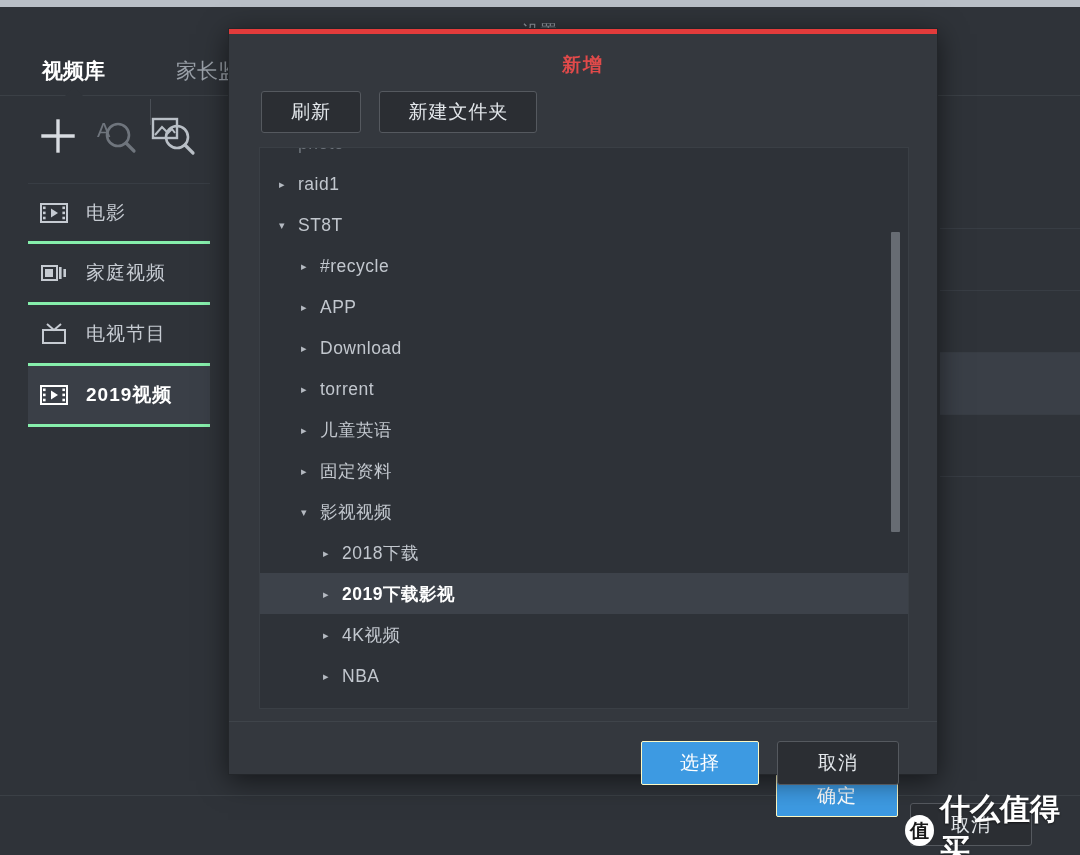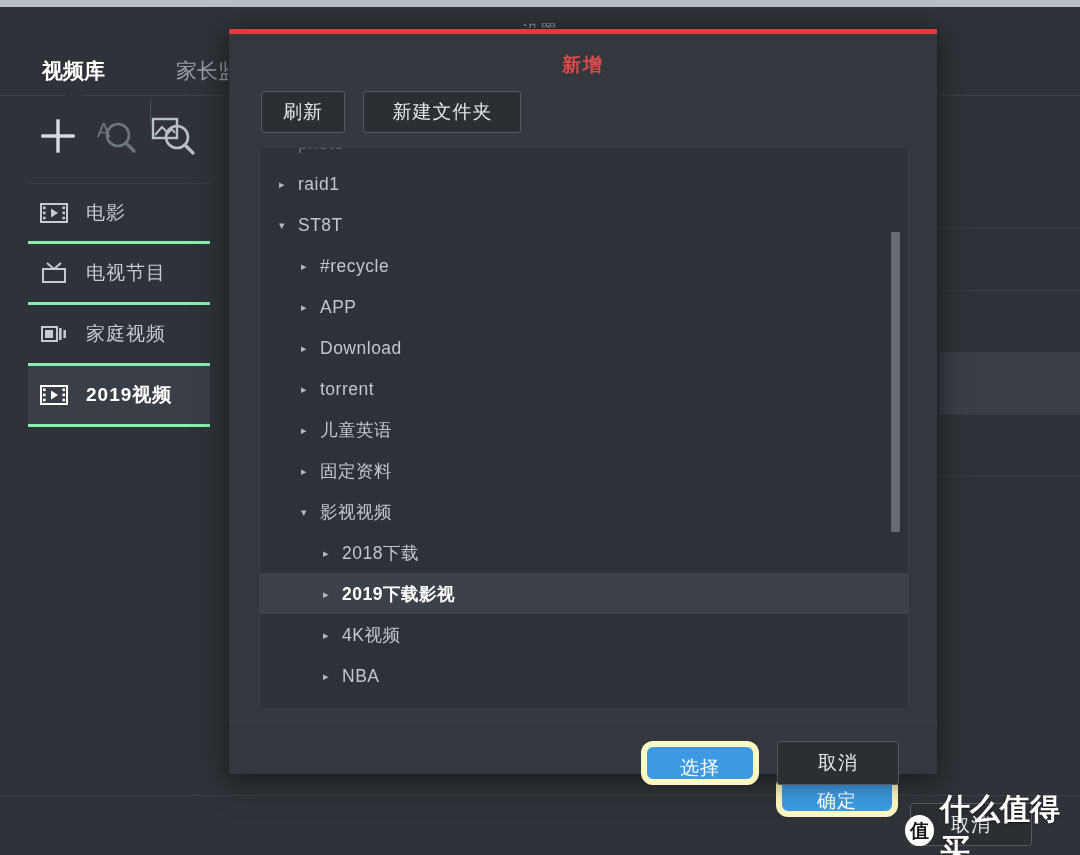--- a/index.html
+++ b/index.html
@@ -58,40 +58,40 @@
   .bg-scroll-track{position:absolute;left:918px;top:152px;width:8px;height:560px;background:#2b2f34;}
 
   
   .main-bottom{position:absolute;left:0;top:788px;width:1080px;height:67px;border-top:1px solid #3b4046;background:#2f3339;}
 
   
   .btn{
     display:inline-block;box-sizing:border-box;text-align:center;
     font-size:19px;letter-spacing:1px;cursor:default;user-select:none;
   }
-  .btn-primary{background:#3d9ae2;color:#ffffff;border:6px solid #fef9c3;border-radius:12px;}
+  .btn-primary{background:#3d9ae2;color:#ffffff;border:1px solid #fef9c3;border-radius:2px;}
   .btn-dark{background:#2b2e33;color:#e4e8ec;border:1px solid #55595f;border-radius:3px;}
 
   .ok-btn{position:absolute;left:776px;top:774px;width:122px;height:43px;line-height:41px;}
   .cancel-btn-main{position:absolute;left:910px;top:803px;width:122px;height:43px;line-height:41px;}
 
   
   .dialog{
     position:absolute;left:228px;top:28px;width:708px;height:745px;
     background:#34383e;border:1px solid #23262a;
     box-shadow:0 6px 26px rgba(0,0,0,.55);
   }
   .dialog-accent{position:absolute;left:0;top:0;width:708px;height:5px;background:#e23b3b;}
   .dialog-title{
     position:absolute;left:0;top:22px;width:708px;height:28px;line-height:28px;
     text-align:center;color:#e04a4a;font-size:19px;letter-spacing:2px;font-weight:bold;
   }
   .dlg-toolbar{position:absolute;left:32px;top:62px;height:42px;}
   .dlg-toolbar .btn{height:42px;line-height:40px;margin-right:14px;}
-  .btn-refresh{width:84px;}
+  .btn-refresh{width:100px;}
   .btn-newfolder{width:158px;}
 
   .tree-wrap{
     position:absolute;left:30px;top:118px;width:648px;height:560px;
     background:#2e3238;border:1px solid #3a3f45;overflow:hidden;
   }
   .tree-inner{position:absolute;left:0;top:-26px;width:648px;}
   .tree-row{
     position:relative;height:41px;line-height:41px;white-space:nowrap;
     color:#c2c7ce;font-size:17.5px;letter-spacing:.5px;
@@ -180,38 +180,38 @@
               <rect x="22.4" y="14.7" width="2.6" height="2.6"></rect>
             </g>
           <polygon points="11,6.5 18,11 11,15.5" fill="#c6cbd2"></polygon>
         </svg>
       </span>
       <span class="lbl">电影</span>
     </div>
 
     <div class="side-item">
       <span>
-        <svg width="28" height="24" viewBox="0 0 28 24">
-          <polyline points="7,2 14,8 21,2" fill="none" stroke="#c6cbd2" stroke-width="2"></polyline>
-          <rect x="3" y="8" width="22" height="13" fill="none" stroke="#c6cbd2" stroke-width="2"></rect>
-        </svg>
-      </span>
-      <span class="lbl">电视节目</span>
-    </div>
-
-    <div class="side-item">
-      <span>
         <svg width="28" height="20" viewBox="0 0 28 20">
           <rect x="2" y="3" width="15" height="14" fill="none" stroke="#c6cbd2" stroke-width="2"></rect>
           <rect x="5" y="6" width="8" height="8" fill="#c6cbd2"></rect>
           <rect x="19" y="4" width="2.6" height="12" fill="#c6cbd2"></rect>
           <rect x="23.4" y="6" width="2.6" height="8" fill="#c6cbd2"></rect>
         </svg>
       </span>
       <span class="lbl">家庭视频</span>
+    </div>
+
+    <div class="side-item">
+      <span>
+        <svg width="28" height="24" viewBox="0 0 28 24">
+          <polyline points="7,2 14,8 21,2" fill="none" stroke="#c6cbd2" stroke-width="2"></polyline>
+          <rect x="3" y="8" width="22" height="13" fill="none" stroke="#c6cbd2" stroke-width="2"></rect>
+        </svg>
+      </span>
+      <span class="lbl">电视节目</span>
     </div>
 
     <div class="side-item sel">
       <span>
         <svg width="28" height="22" viewBox="0 0 28 22">
           <rect x="1" y="2" width="26" height="18" fill="none" stroke="#ffffff" stroke-width="2"></rect>
           <g fill="#ffffff">
               <rect x="3" y="4.5" width="2.6" height="2.6"></rect>
               <rect x="3" y="9.6" width="2.6" height="2.6"></rect>
               <rect x="3" y="14.7" width="2.6" height="2.6"></rect>

